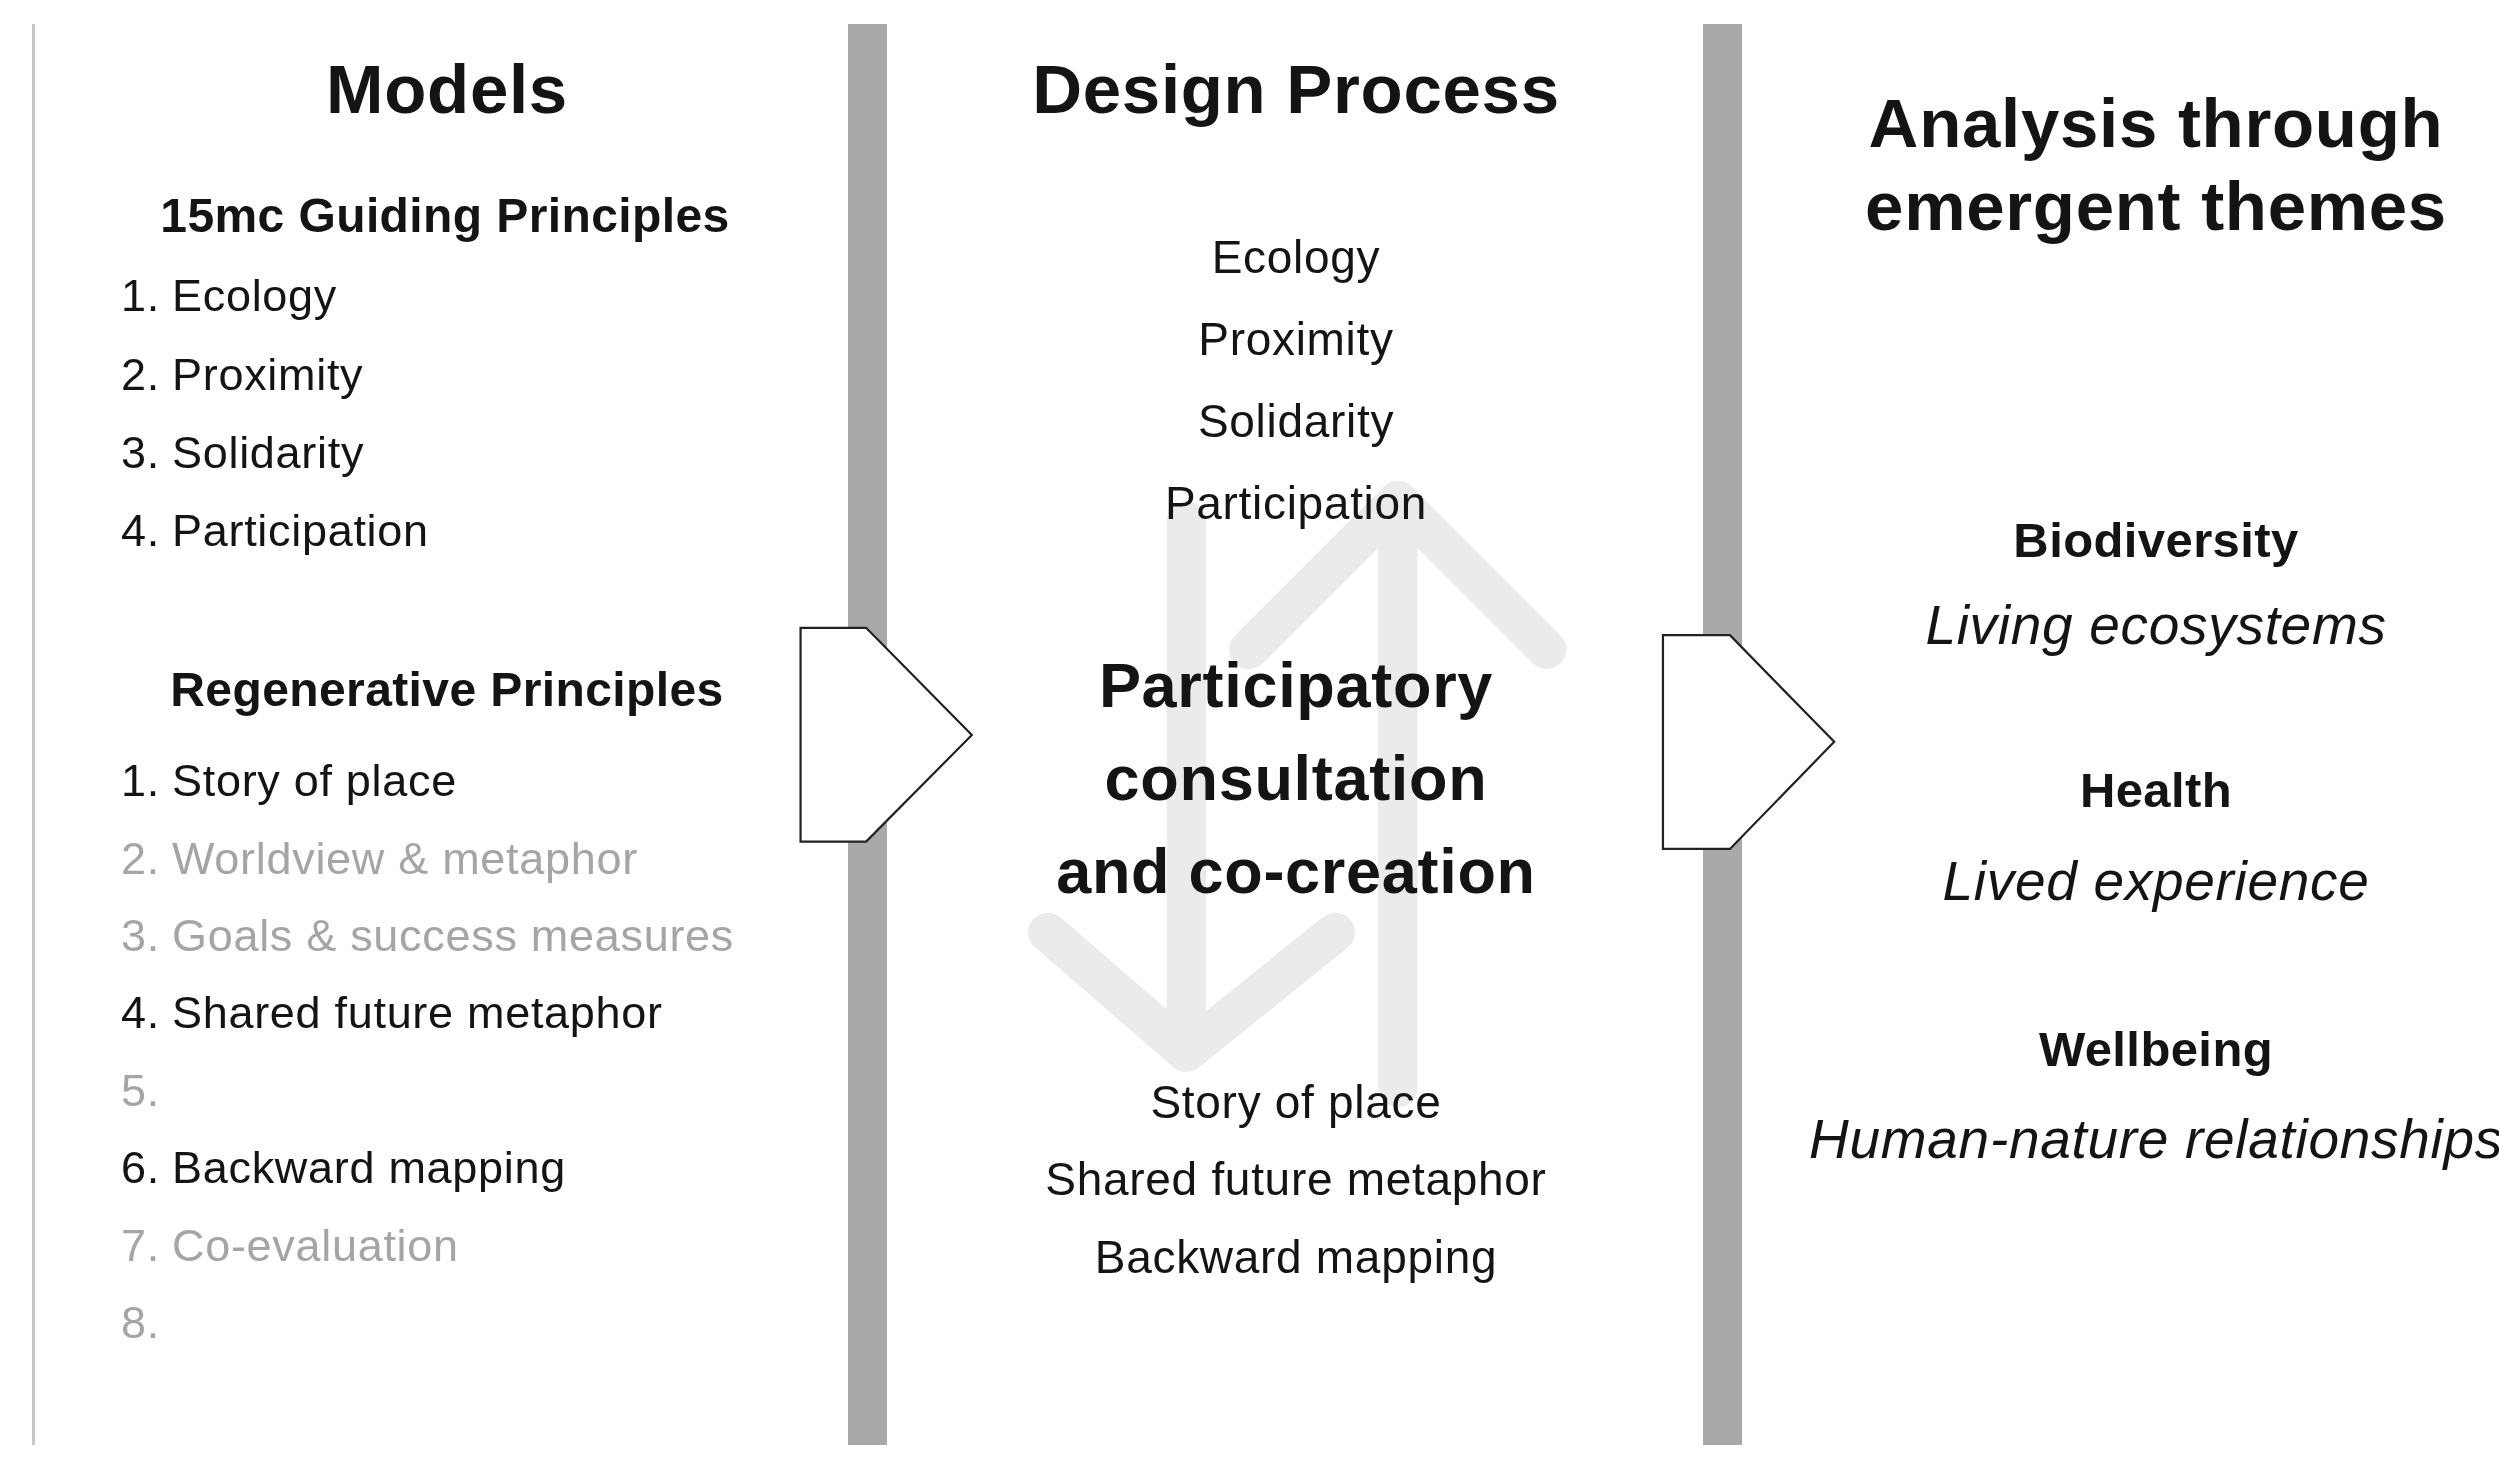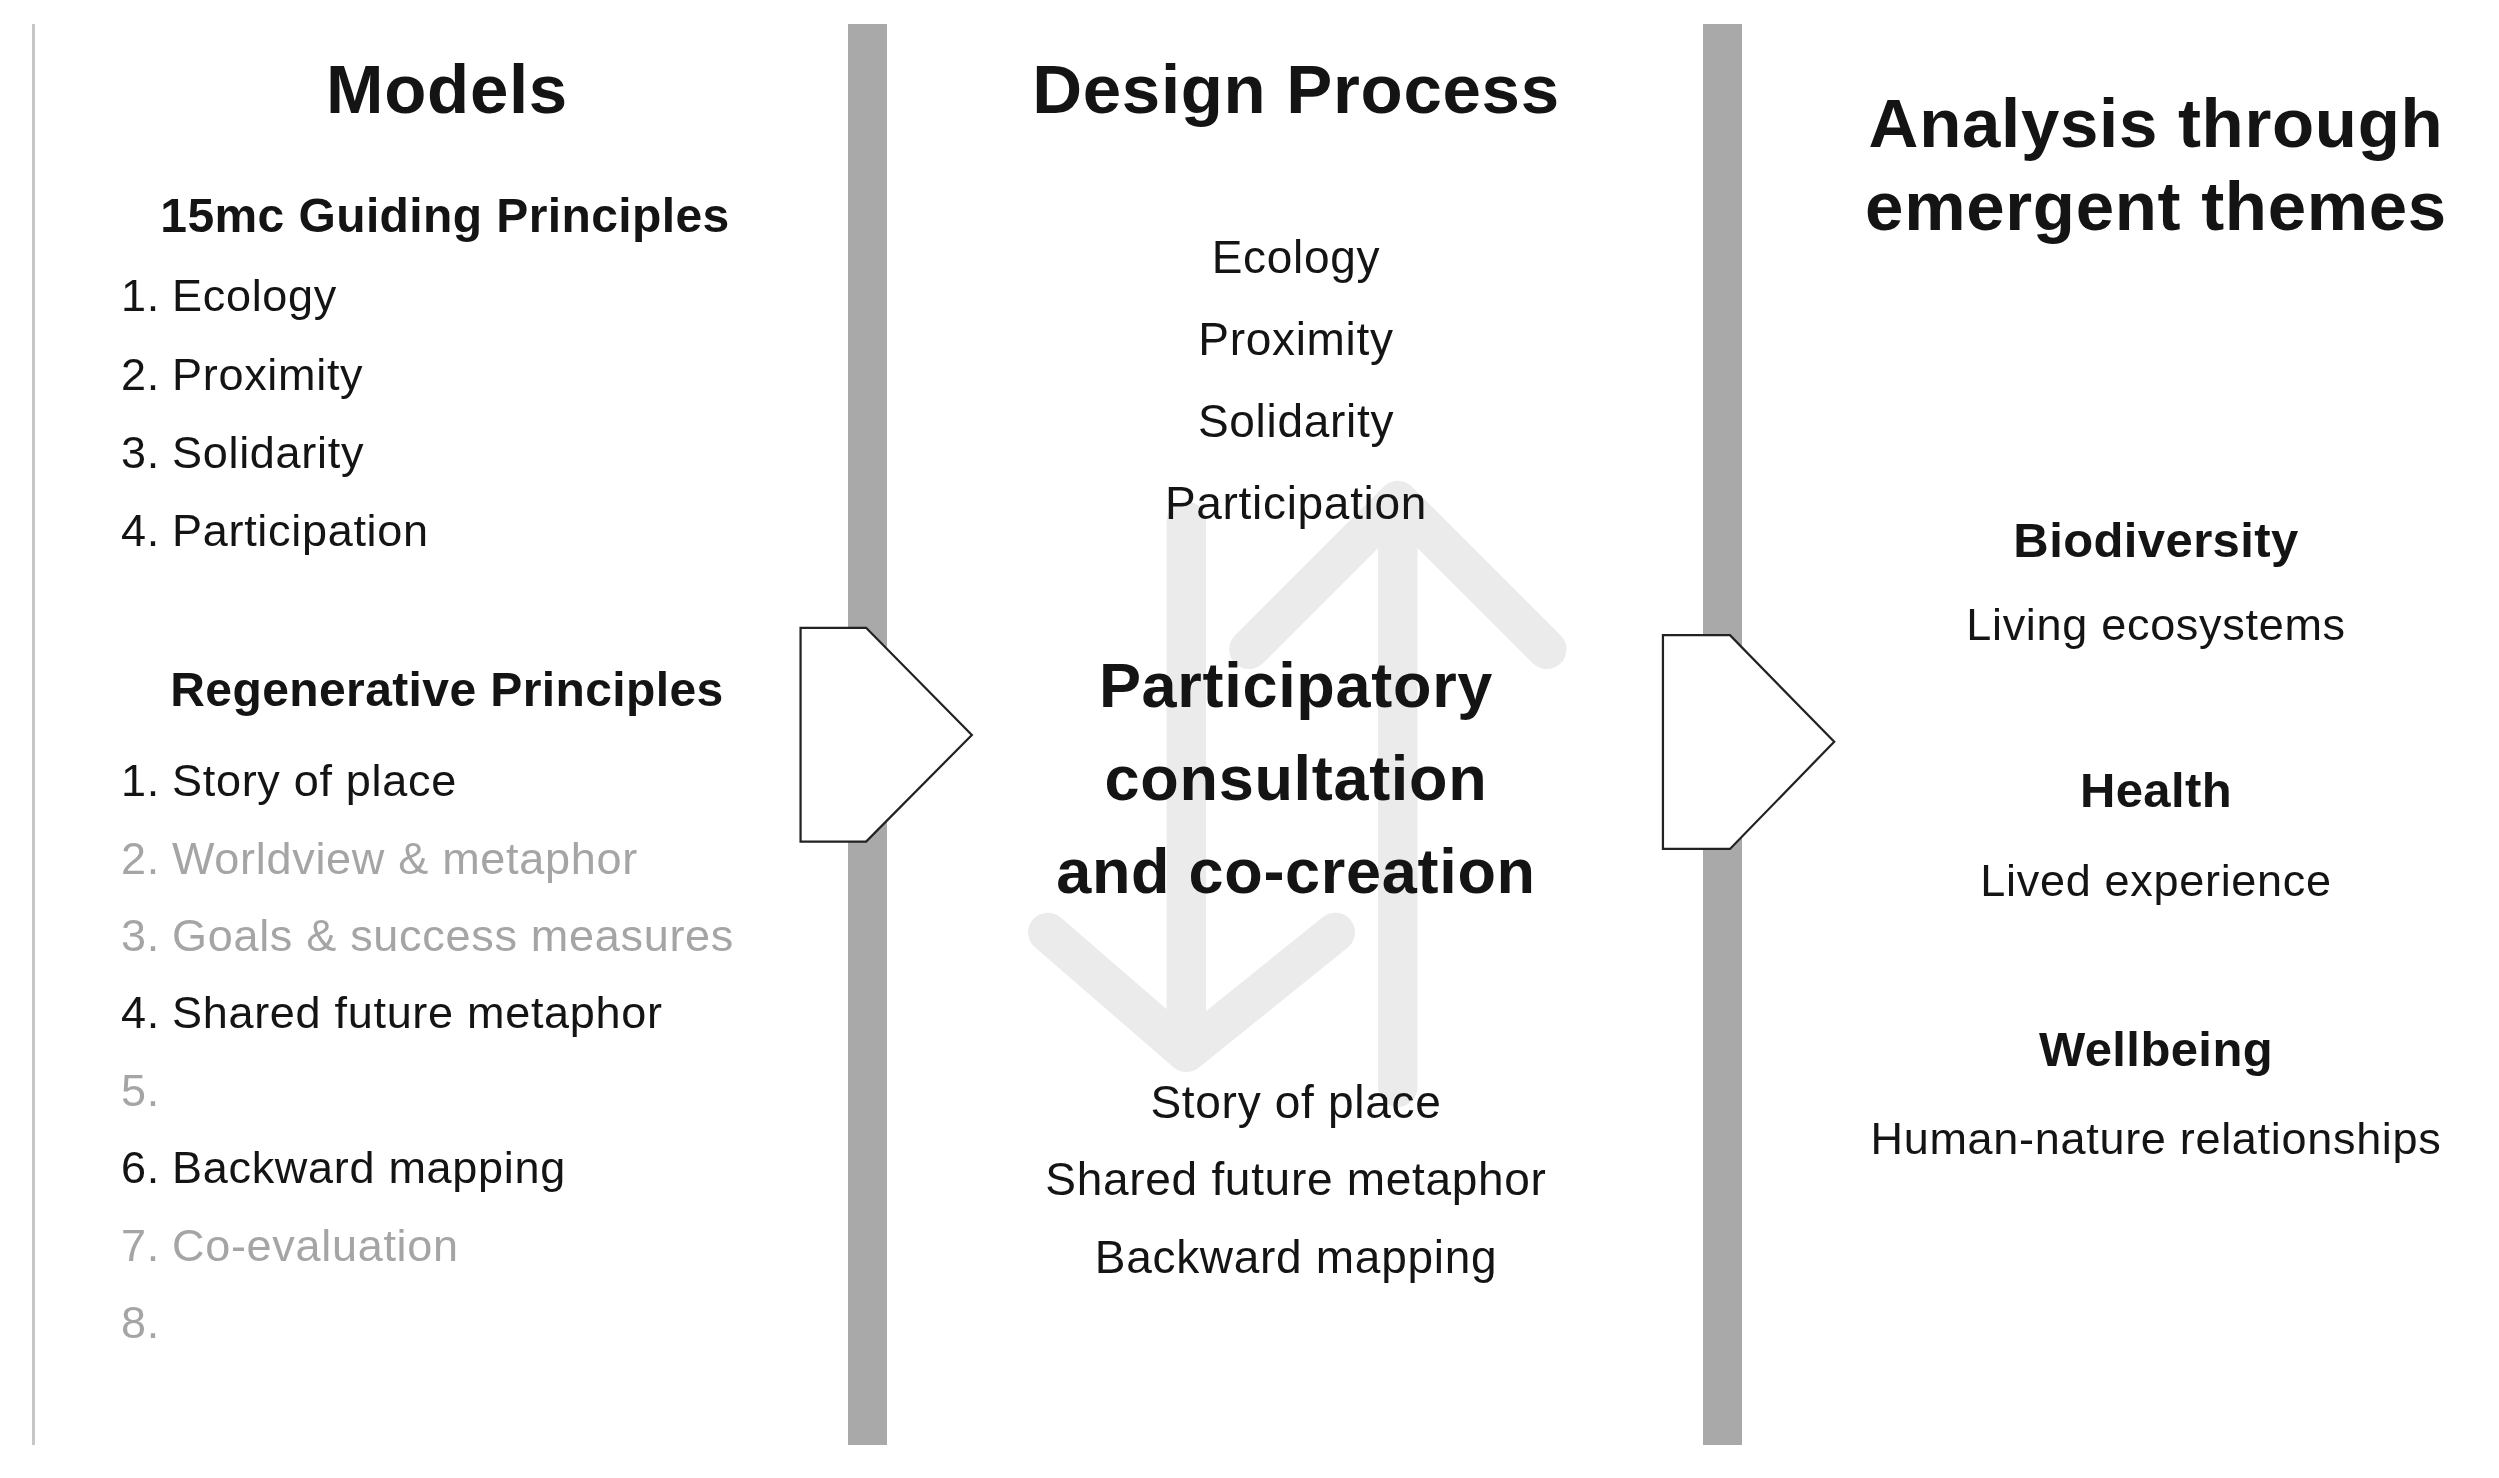--- a/index.html
+++ b/index.html
@@ -10,21 +10,21 @@
   .ctr{text-align:center;transform:translate(-50%,-50%);}
   .col-title{font-size:69px;font-weight:bold;letter-spacing:0.7px;}
   .sec-head{font-size:48px;font-weight:bold;letter-spacing:0.4px;}
   .item{font-size:45px;letter-spacing:0.7px;display:flex;align-items:baseline;}
   .item .num{width:63px;text-align:right;flex:0 0 63px;}
   .item .lbl{margin-left:12px;}
   .muted{color:#a5a5a5;}
   .mid-item{font-size:46px;letter-spacing:0.7px;}
   .mid-bold{font-size:63px;font-weight:bold;letter-spacing:0.7px;}
   .theme-name{font-size:49px;font-weight:bold;letter-spacing:0.4px;}
-  .theme-desc{font-size:45px;letter-spacing:0.7px;}
+  .theme-desc{font-size:55px;letter-spacing:0.7px;font-style:italic;}
   .divider{position:absolute;top:24px;height:1421px;width:39px;background:#a9a9a9;}
   .edge-line{position:absolute;top:24px;height:1421px;width:3px;background:#c7c7c7;left:32px;}
   svg{position:absolute;left:0;top:0;}
 </style>
 </head>
 <body>
 
 <svg width="2500" height="1479" viewBox="0 0 3357 1986">
   <g stroke="#ebebeb" stroke-width="53" fill="none" stroke-linecap="round" stroke-linejoin="round">
     <path d="M1593,700 L1593,1400"></path>

